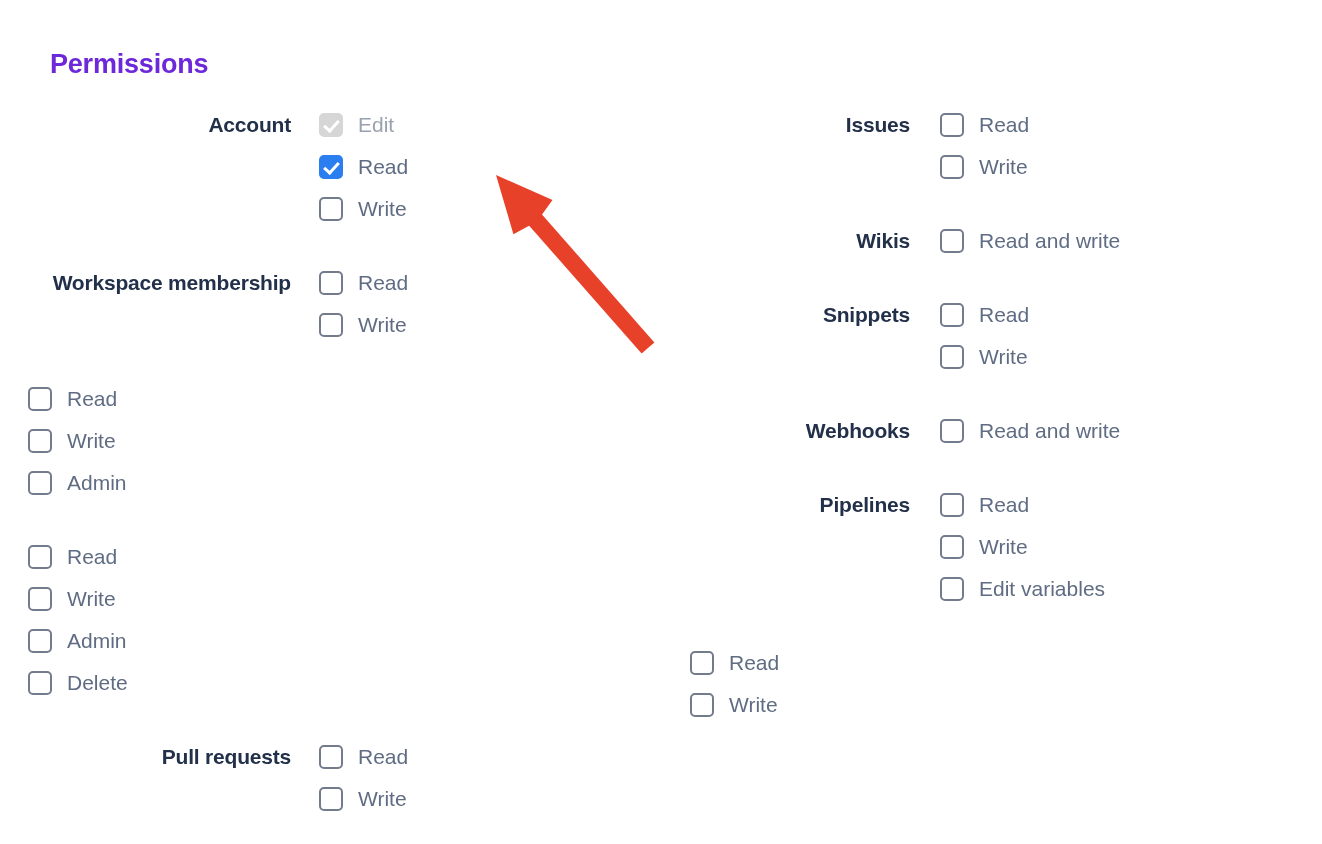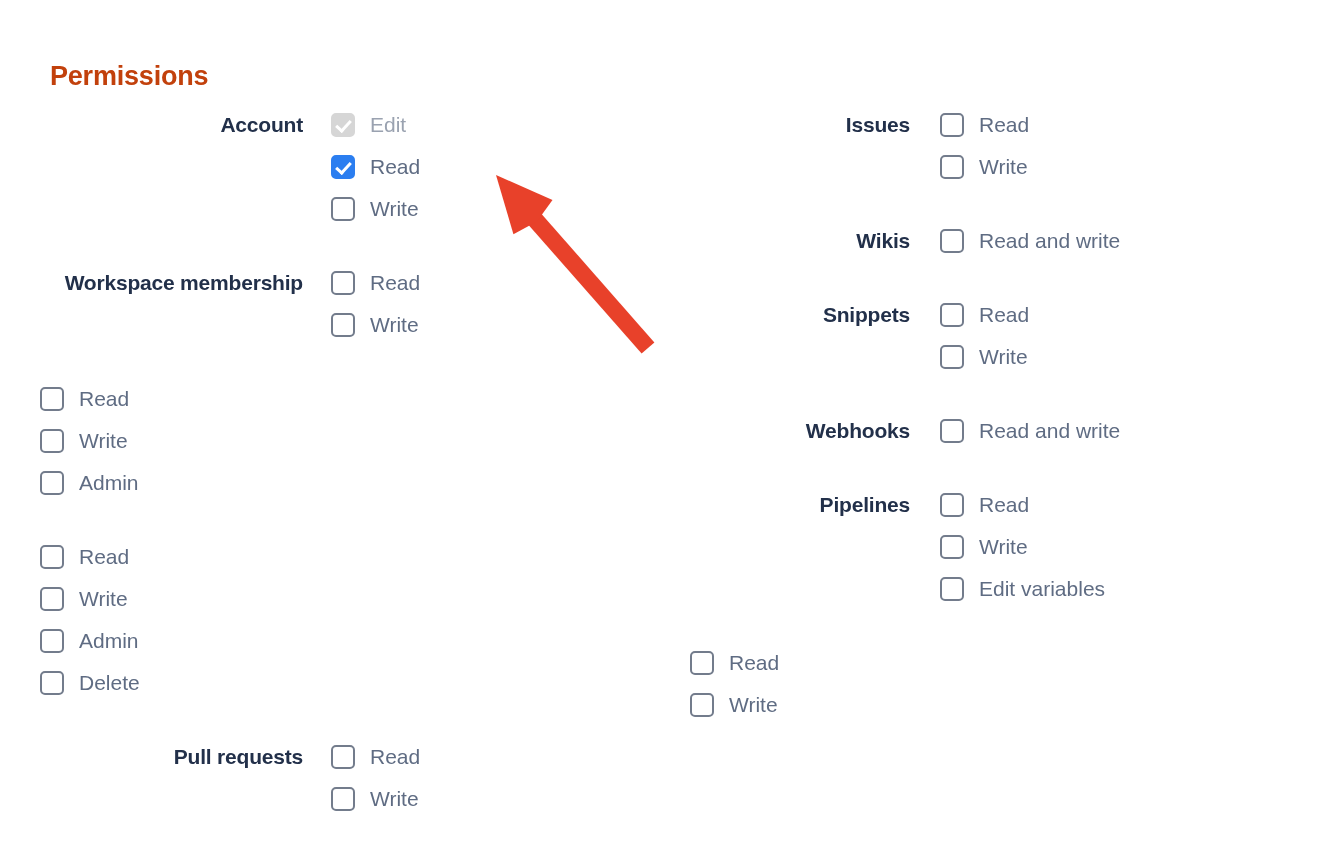--- a/index.html
+++ b/index.html
@@ -15,38 +15,37 @@
     font-family: "Liberation Sans", sans-serif;
     -webkit-font-smoothing: antialiased;
   }
 
   .page-title {
     position: absolute;
     left: 50px;
     top: 48px;
     font-size: 27px;
     font-weight: bold;
-    color: #c2410c;
+    color: #6d28d9;
     letter-spacing: -0.2px;
     line-height: 1.2;
-    margin-top: 12px;
   }
 
   .columns {
     position: absolute;
     left: 0;
     top: 104px;
     width: 1322px;
   }
 
   .col {
     position: absolute;
     top: 0;
   }
-  .col-left  { left: 0px; width: 660px; padding-left: 12px; }
+  .col-left  { left: 0px; width: 660px; }
   .col-right { left: 660px; width: 662px; }
 
   .group {
     display: flex;
     align-items: flex-start;
     margin-bottom: 32px;
   }
   .group:last-child { margin-bottom: 0; }
 
   .group-label {

